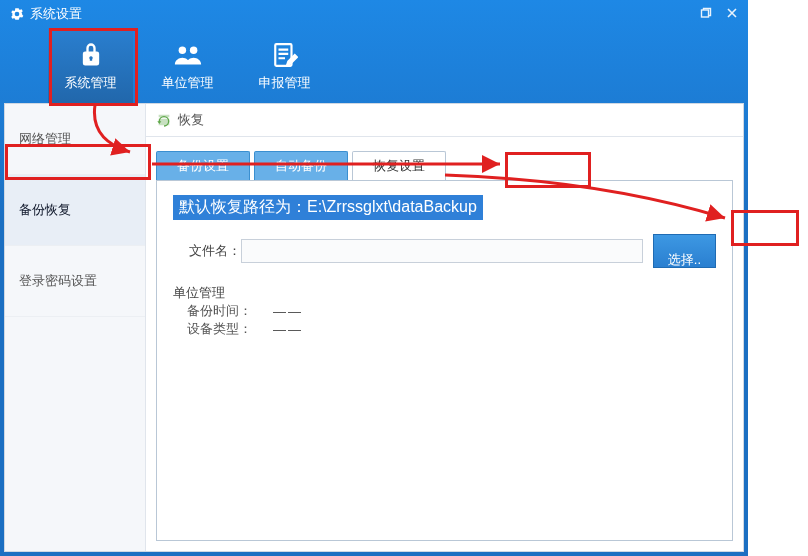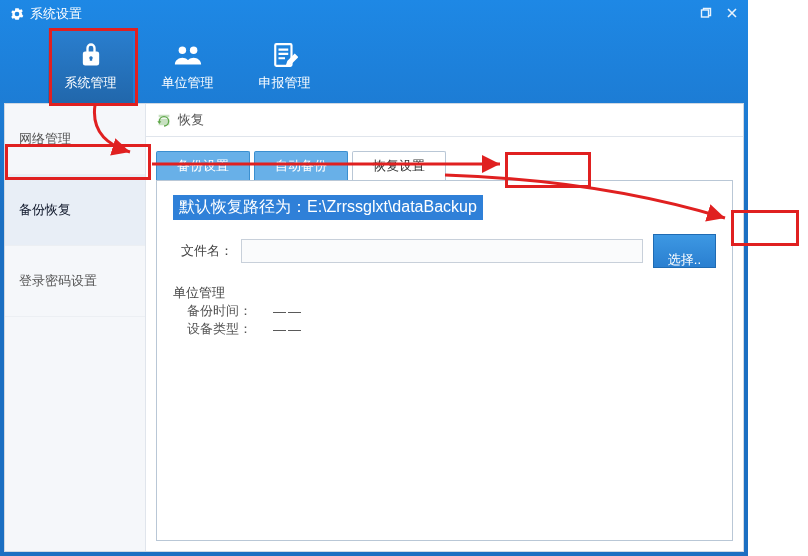--- a/index.html
+++ b/index.html
@@ -25,21 +25,21 @@
   .main{flex:1;display:flex;flex-direction:column}
   .crumb{height:32px;border-bottom:1px solid #e0e5ec;display:flex;align-items:center;padding-left:10px;color:#555;font-size:13px}
   .crumb .cicon{margin-right:6px;display:inline-flex}
   .tabs{display:flex;padding:14px 10px 0 10px;align-items:flex-end}
   .tab{height:28px;padding:0 20px;display:flex;align-items:center;font-size:13px;border:1px solid transparent;border-bottom:none;margin-right:4px;cursor:pointer;border-radius:2px 2px 0 0}
   .tab.pill{background:#68b0e8;color:#fff;border-color:#3a8fd0}
   .tab.active{background:#fff;color:#333;border-color:#b9c7d6}
   .panel{margin:0 10px 10px 10px;border:1px solid #b9c7d6;flex:1;padding:14px 16px;position:relative}
   .notice{display:inline-block;background:#2f80d8;color:#fff;padding:2px 6px;font-size:16px}
   .row{display:flex;align-items:center;margin-top:14px}
-  .row .lbl{width:68px;text-align:center;color:#444}
+  .row .lbl{width:68px;text-align:right;color:#444}
   .row input.textfield{flex:1;height:22px;border:1px solid #c8d0da;background:#fafbfc;padding:0 6px;font-size:13px}
   .btn{height:26px;padding:16px 14px;margin-left:10px;background:linear-gradient(#3d98e3,#2a7fd0);color:#fff;border:1px solid #1f6bb3;cursor:pointer;font-size:13px}
   .section-title{margin-top:16px;color:#444}
   .kv{display:flex;align-items:center;padding-left:14px;color:#555}
   .kv .k{width:86px}
   .kv .v{letter-spacing:2px;color:#444}
   
   .hl{position:absolute;border:3px solid #e02020;pointer-events:none}
   .hl.tn{left:49px;top:28px;width:83px;height:72px}
   .hl.sb{left:5px;top:144px;width:140px;height:30px}

